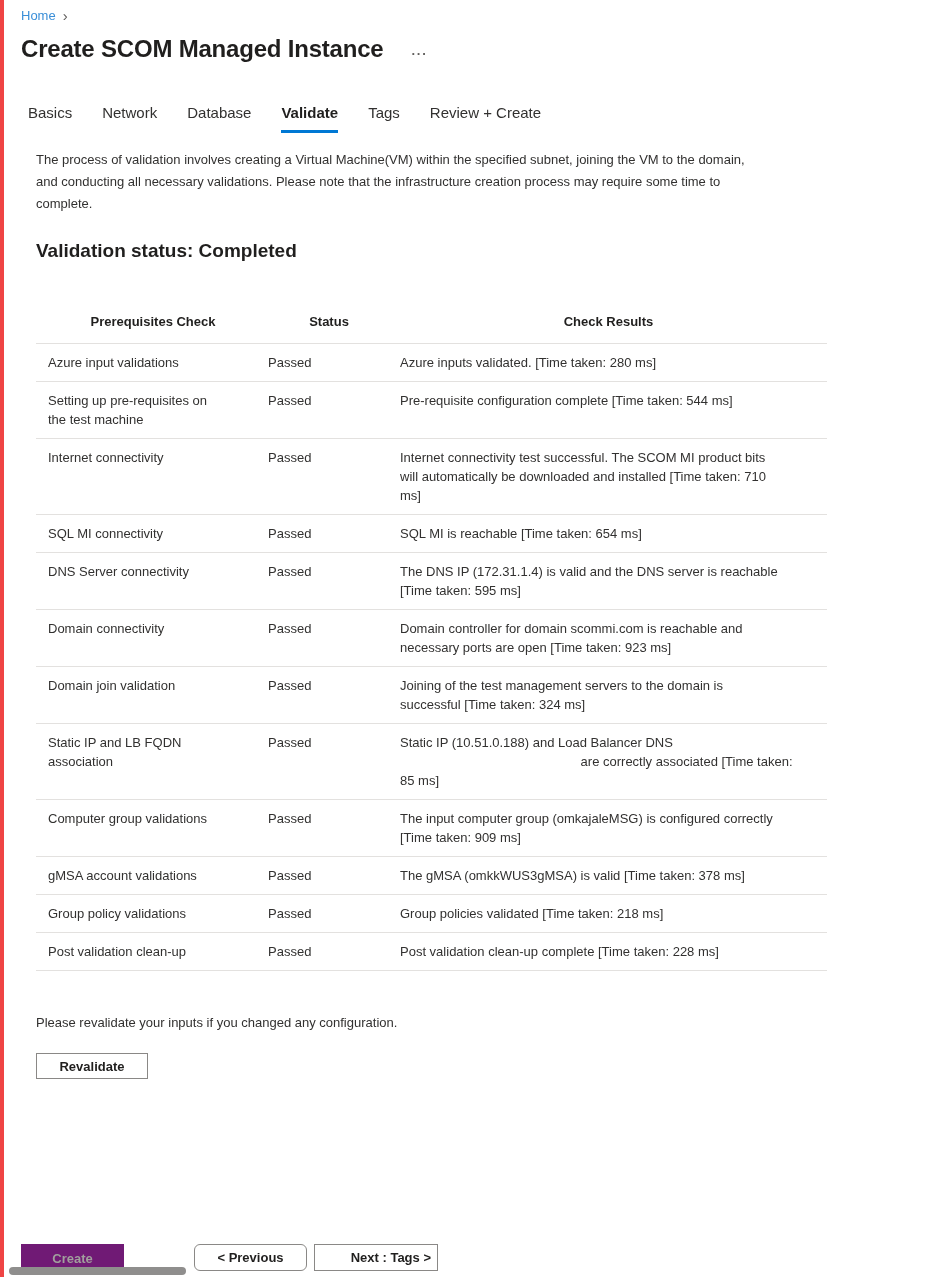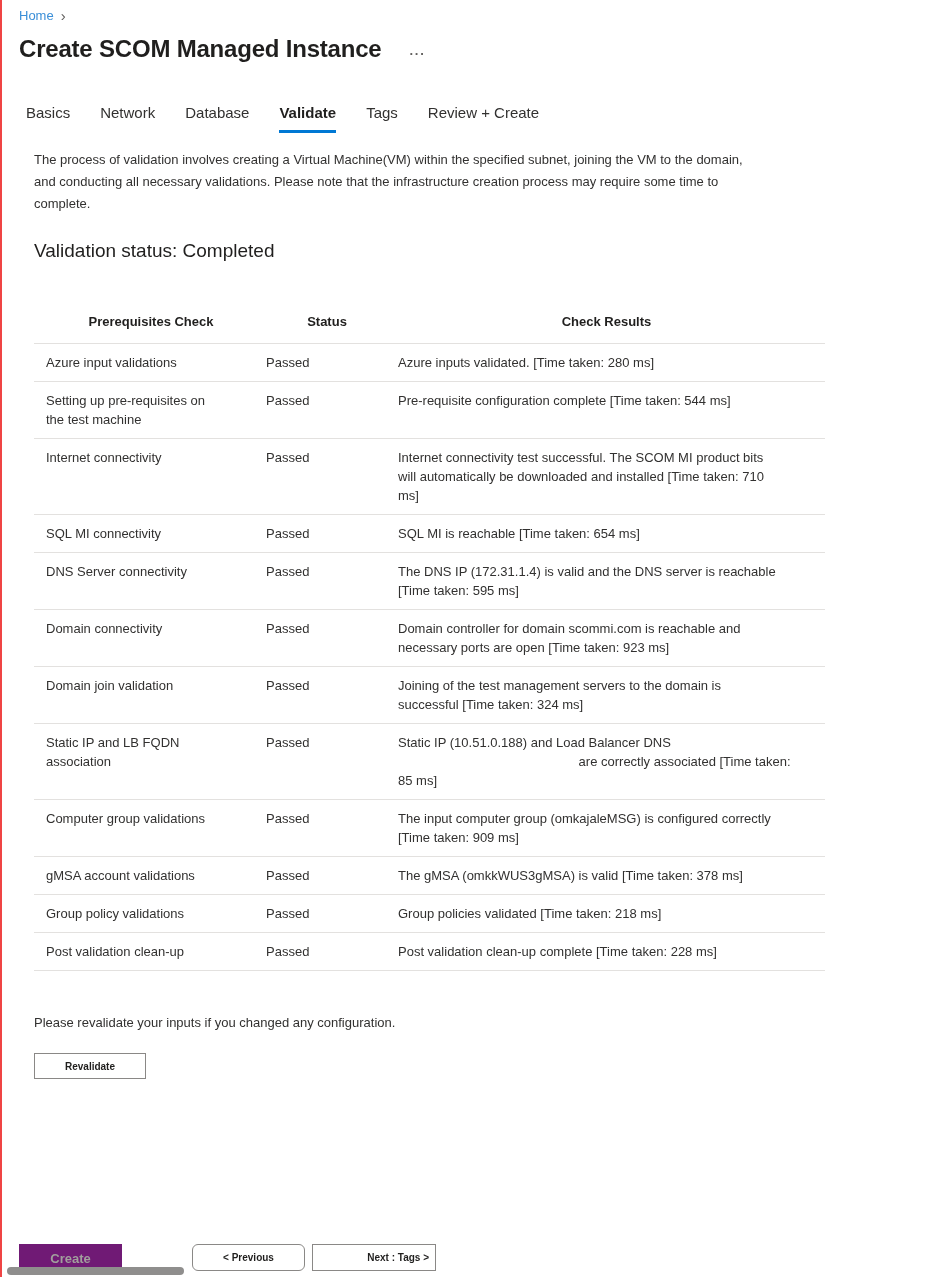--- a/index.html
+++ b/index.html
@@ -1,20 +1,20 @@
 <!DOCTYPE html>
 <html><head>
 <meta charset="utf-8">
 <style>
   * { box-sizing: border-box; }
   html,body { margin:0; padding:0; background:#fff; }
   body { font-family: "Liberation Sans", sans-serif; }
   .page {
     position:relative; width:927px; height:1277px; background:#ffffff;
-    border-left:2px solid #ef4444; overflow:hidden;
+    border-left:4px solid #ef4444; overflow:hidden;
   }
   .content { padding:8px 17px 0 17px; }
 
   
   .breadcrumb { font-size:13px; display:flex; align-items:center; gap:7px; }
   .breadcrumb a { color:#3b8fd8; text-decoration:none; cursor:pointer; }
   .crumb-sep { color:#605e5c; font-size:15px; line-height:13px; }
 
   
   .title-row { display:flex; align-items:center; gap:28px; margin-top:12px; }
@@ -24,41 +24,41 @@
   
   .tabs { display:flex; gap:30px; margin-top:41px; padding-left:7px; font-size:15px; }
   .tab { color:#323130; padding-bottom:9px; border-bottom:3px solid transparent; cursor:pointer; }
   .tab.active { color:#201f1e; font-weight:700; border-bottom-color:#0078d4; }
 
   
   .description {
     margin:16px 0 0 15px; width:805px; font-size:13px; line-height:22px;
     color:#323130; white-space:pre-wrap;
   }
-  .status-heading { margin:25px 0 0 15px; font-size:19px; font-weight:400; color:#201f1e; }
+  .status-heading { margin:25px 0 0 15px; font-size:19px; font-weight:700; color:#201f1e; }
 
   
   table.checks { margin:38px 0 0 15px; width:791px; border-collapse:collapse; font-size:13px; }
   table.checks th {
     text-align:center; font-weight:700; color:#201f1e; font-size:13px;
     padding:14px 10px 14px 0; border-bottom:1px solid #e3e1df;
   }
   table.checks td {
     color:#323130; vertical-align:top; line-height:19px;
     padding:9px 10px 9px 0; border-bottom:1px solid #e3e1df;
     white-space:pre-wrap;
   }
   table.checks th:first-child, table.checks td:first-child { padding-left:12px; }
   .col-check  { width:232px; }
   .col-status { width:132px; }
 
   
   .note { margin:44px 0 0 15px; font-size:13px; color:#323130; }
   .btn {
-    font-family:"Liberation Sans", sans-serif; font-size:10px; font-weight:700;
+    font-family:"Liberation Sans", sans-serif; font-size:13px; font-weight:700;
     color:#201f1e; background:#fff; border:1px solid #8a8886; cursor:pointer;
   }
   .revalidate-btn { display:block; margin:23px 0 0 15px; width:112px; height:26px; }
 
   
   .footer { position:absolute; left:0; top:1244px; width:100%; height:28px; }
   .create-btn {
     position:absolute; left:17px; width:103px; height:28px;
     background:#701a75; color:#a19f9d; border:none; font-weight:700; font-size:13px;
     font-family:"Liberation Sans", sans-serif;

